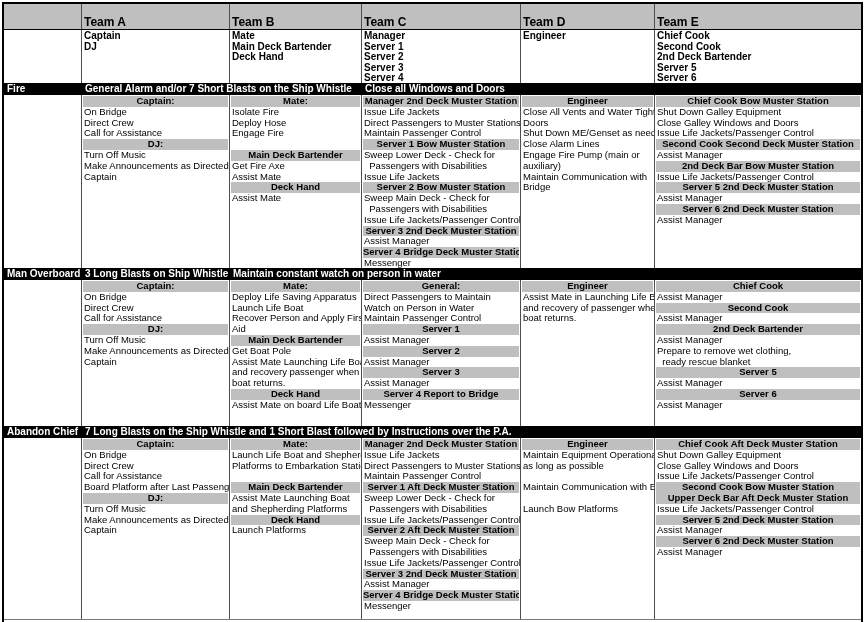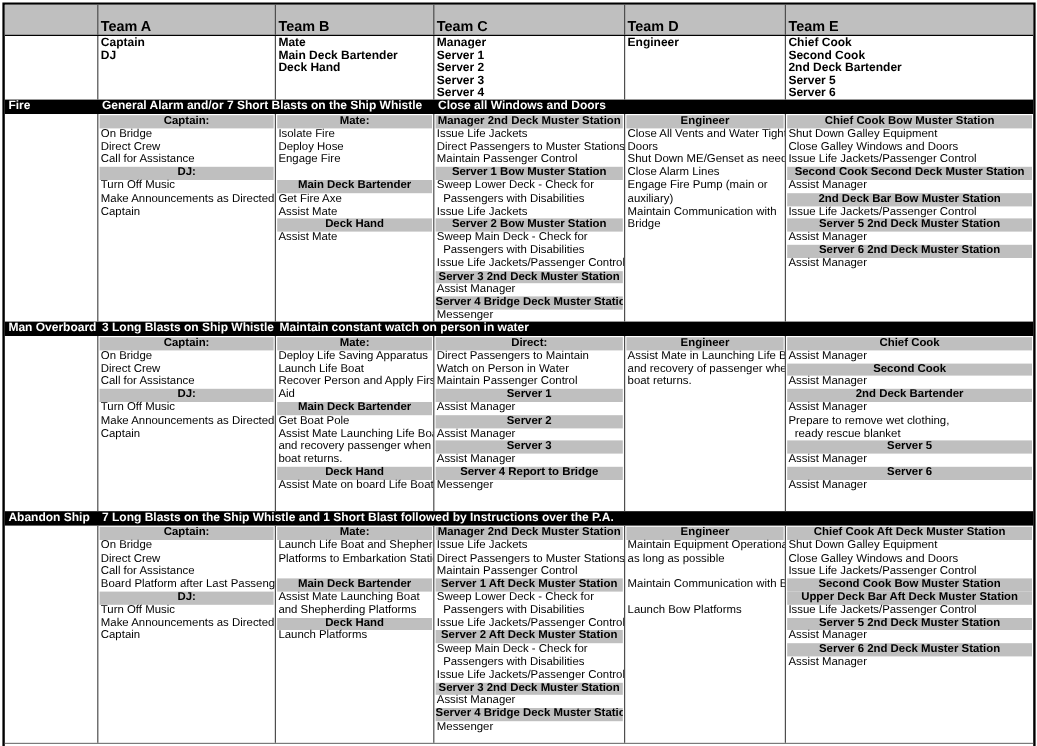--- a/index.html
+++ b/index.html
@@ -186,21 +186,21 @@
           <div class="line">Aid</div>
           <div class="bar">Main Deck Bartender</div>
           <div class="line">Get Boat Pole</div>
           <div class="line">Assist Mate Launching Life Boat</div>
           <div class="line">and recovery passenger when</div>
           <div class="line">boat returns.</div>
           <div class="bar">Deck Hand</div>
           <div class="line">Assist Mate on board Life Boat</div>
         </div>
         <div class="cell">
-          <div class="bar">Direct:</div>
+          <div class="bar">General:</div>
           <div class="line">Direct Passengers to Maintain</div>
           <div class="line">Watch on Person in Water</div>
           <div class="line">Maintain Passenger Control</div>
           <div class="bar">Server 1</div>
           <div class="line">Assist Manager</div>
           <div class="bar">Server 2</div>
           <div class="line">Assist Manager</div>
           <div class="bar">Server 3</div>
           <div class="line">Assist Manager</div>
           <div class="bar">Server 4 Report to Bridge</div>
@@ -221,21 +221,21 @@
           <div class="line">Assist Manager</div>
           <div class="line">Prepare to remove wet clothing,</div>
           <div class="line">  ready rescue blanket</div>
           <div class="bar">Server 5</div>
           <div class="line">Assist Manager</div>
           <div class="bar">Server 6</div>
           <div class="line">Assist Manager</div>
         </div>
       </div>
       <div class="row band">
-        <div class="seg" style="grid-column: span 1;">Abandon Ship</div>
+        <div class="seg" style="grid-column: span 1;">Abandon Chief</div>
         <div class="seg" style="grid-column: span 5;">7 Long Blasts on the Ship Whistle and 1 Short Blast followed by Instructions over the P.A.</div>
       </div>
       <div class="row sec sec-2">
         <div class="cell"></div>
         <div class="cell">
           <div class="bar">Captain:</div>
           <div class="line">On Bridge</div>
           <div class="line">Direct Crew</div>
           <div class="line">Call for Assistance</div>
           <div class="line">Board Platform after Last Passenger</div>

